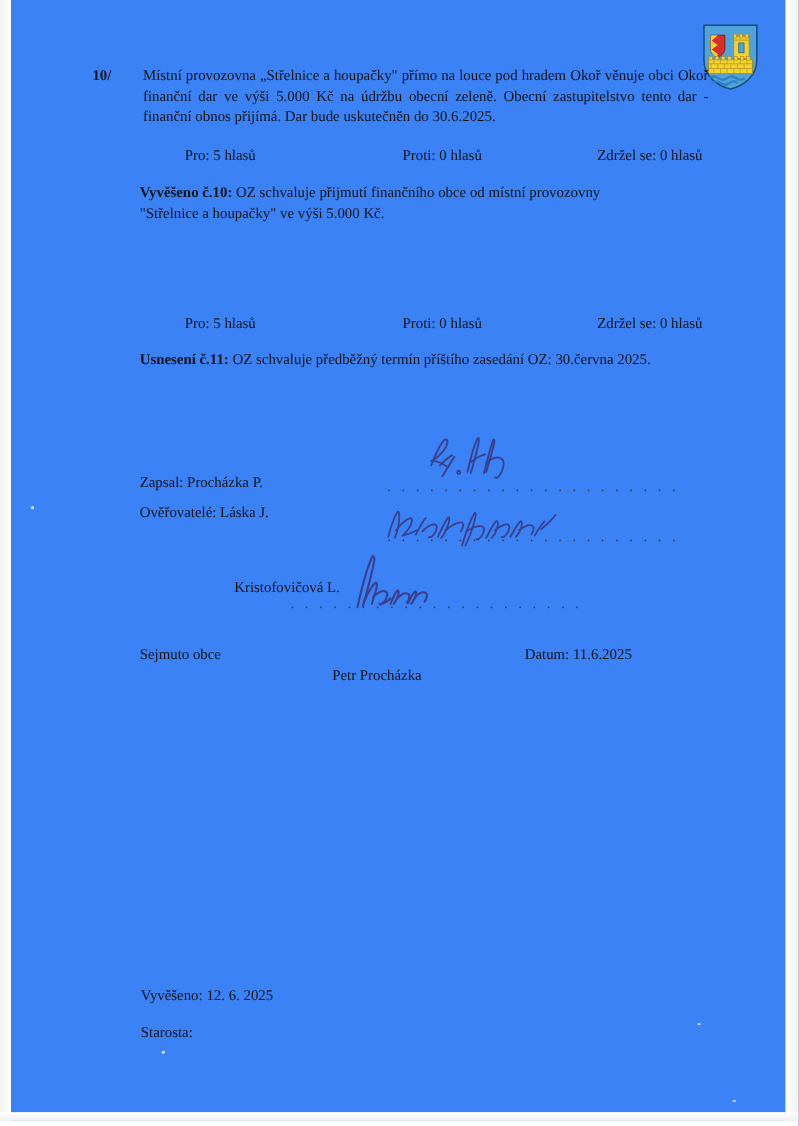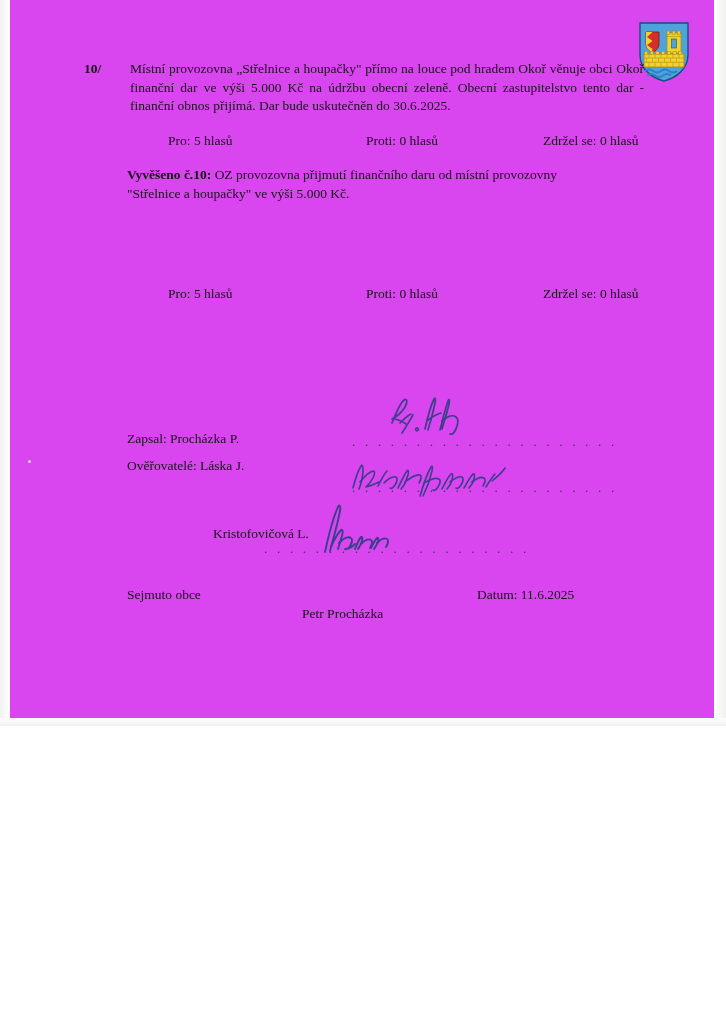--- a/index.html
+++ b/index.html
@@ -7,22 +7,22 @@
     padding: 0;
     background: #ffffff;
   }
   body {
     font-family: "Liberation Serif", serif;
     color: #141414;
   }
   .page {
     position: relative;
     width: 726px;
-    height: 726px;
-    background: #d946ef;
+    height: 1019px;
+    background: #3b82f6;
     overflow: hidden;
     box-sizing: border-box;
   }
 
   
   .scan-edge-left {
     position: absolute;
     left: 0; top: 0; bottom: 0;
     width: 10px;
     background: linear-gradient(to right, #f2f2f0, #ffffff);
@@ -193,32 +193,37 @@
   </div>
 
   <div class="votes" style="left:168px; top:132px; width:470px;">
     <span class="v-pro">Pro:  5 hlasů</span>
     <span class="v-proti">Proti:  0 hlasů</span>
     <span class="v-zdrzel">Zdržel se:  0 hlasů</span>
   </div>
 
   <div class="resolution" style="left:127px; top:165px; width:520px;">
     <div>
-      <b>Vyvěšeno č.10:</b><span> OZ provozovna přijmutí finančního daru od místní provozovny</span>
+      <b>Vyvěšeno č.10:</b><span> OZ schvaluje přijmutí finančního obce od místní provozovny</span>
     </div>
     <div>"Střelnice a houpačky" ve výši  5.000 Kč.</div>
   </div>
 
 
   <div class="votes" style="left:168px; top:285px; width:470px;">
     <span class="v-pro">Pro:  5 hlasů</span>
     <span class="v-proti">Proti:  0 hlasů</span>
     <span class="v-zdrzel">Zdržel se:  0 hlasů</span>
   </div>
 
+  <div class="resolution" style="left:127px; top:317px; width:540px;">
+    <div>
+      <b>Usnesení č.11:</b><span> OZ schvaluje  předběžný termín příštího zasedání OZ: 30.června 2025.</span>
+    </div>
+  </div>
 
   <div class="sigline" style="left:127px; top:385px;">Zapsal:  Procházka P.</div>
 
   <div class="sigline" style="left:127px; top:412px;">Ověřovatelé:  Láska J.</div>
   <div class="dots" style="left:352px; top:434px;">. . . . . . . . . . . . . . . . . . . . .</div>
 
   <div class="signature" style="left:378px; top:393px;">
     <svg width="110" height="50" viewBox="0 0 110 50" xmlns="http://www.w3.org/2000/svg">
       <g fill="none" stroke="#3b3f8c" stroke-width="1.7" stroke-linecap="round" stroke-linejoin="round">
         <path d="M14 30 C18 20 22 10 26 7 C29 5 30 9 27 14 C24 19 18 24 14 26 C18 26 24 28 28 31"></path>

